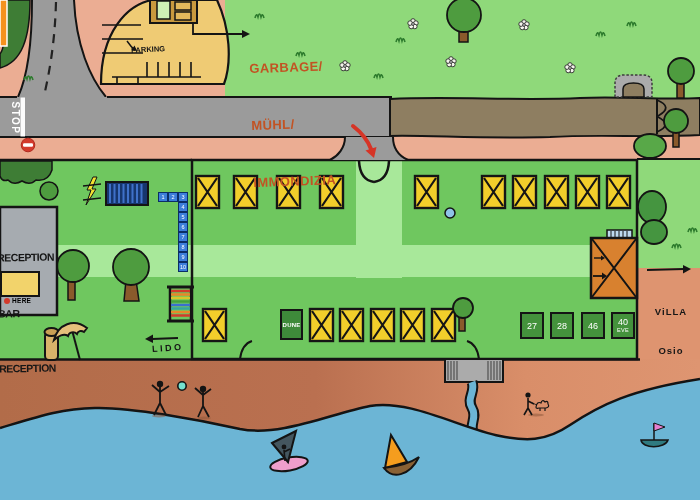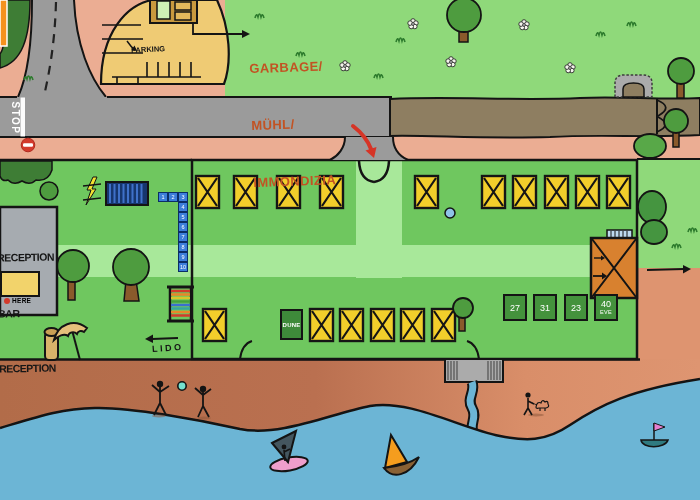--- a/index.html
+++ b/index.html
@@ -9,21 +9,21 @@
   .stop-label{left:-6px;top:110px;width:38px;height:16px;transform:rotate(90deg);color:#fff;font-weight:bold;font-size:10px;letter-spacing:1.5px;text-align:center;}
   .parking-label{left:131px;top:45px;font-size:7.5px;font-weight:bold;transform:rotate(-3deg);}
   .garbage-note{left:251px;top:19px;width:120px;font-size:13px;font-weight:bold;line-height:19px;color:#C25323;transform:rotate(-2deg);letter-spacing:.4px;}
   .reception-sign{left:-2px;top:211px;width:64px;font-size:10.5px;font-weight:bold;line-height:18.5px;letter-spacing:-0.5px;transform:rotate(-1deg);}
   .here-wrap{left:4px;top:297px;display:flex;align-items:center;gap:2px;position:absolute;}
   .here-dot{width:6px;height:6px;border-radius:50%;background:#D33A2C;display:inline-block;}
   .here-label{font-size:6.5px;font-weight:bold;letter-spacing:.3px;}
   .lido-label{left:152px;top:343px;font-size:9px;font-weight:bold;letter-spacing:2.5px;transform:rotate(-4deg);}
   .villa-note{left:645px;top:279px;width:52px;text-align:center;font-size:9.5px;font-weight:bold;line-height:13px;letter-spacing:1px;}
   .dune-pitch{left:280px;top:309px;width:23px;height:31px;background:#3E8A3A;border:2px solid #141414;box-sizing:border-box;color:#fff;font-size:6px;font-weight:bold;display:flex;align-items:center;justify-content:center;position:absolute;letter-spacing:.2px;}
-  .gpitch{position:absolute;top:294px;width:24px;height:27px;background:#44923C;border:2px solid #141414;box-sizing:border-box;color:#fff;font-size:9px;display:flex;flex-direction:column;align-items:center;justify-content:center;line-height:8px;}
+  .gpitch{position:absolute;top:312px;width:24px;height:27px;background:#44923C;border:2px solid #141414;box-sizing:border-box;color:#fff;font-size:9px;display:flex;flex-direction:column;align-items:center;justify-content:center;line-height:8px;margin-left:17px;}
   .gpitch .sub{font-size:5.5px;letter-spacing:.3px;}
   .tiles-h{position:absolute;left:158px;top:192px;display:flex;}
   .tiles-v{position:absolute;left:178px;top:202px;display:flex;flex-direction:column;}
   .tile{width:10px;height:10px;background:#3C7EDA;border:1px solid #0B2E66;box-sizing:border-box;color:#fff;font-size:5.5px;display:flex;align-items:center;justify-content:center;}
 </style>
 </head>
 <body>
 
 <div id="map">
 
@@ -321,31 +321,35 @@
   <div>RECEPTION</div>
 </div>
 
 <div class="here-wrap">
   <span class="here-dot"></span>
   <span class="here-label">HERE</span>
 </div>
 
 <div class="lbl lido-label">LIDO</div>
 
+<div class="lbl villa-note">
+  <div>ViLLA</div>
+  <div>Osio</div>
+</div>
 
 <div class="dune-pitch">DUNE</div>
 
 <div class="gpitch" style="left:503px">
       <span>27</span>
     </div>
 <div class="gpitch" style="left:533px">
-      <span>31</span>
+      <span>28</span>
     </div>
 <div class="gpitch" style="left:564px">
-      <span>23</span>
+      <span>46</span>
     </div>
 <div class="gpitch" style="left:594px">
   <span>40</span>
   <span class="sub">EVE</span>
 </div>
 
 <div class="tiles-h">
   <div class="tile">1</div>
   <div class="tile">2</div>
   <div class="tile">3</div>

